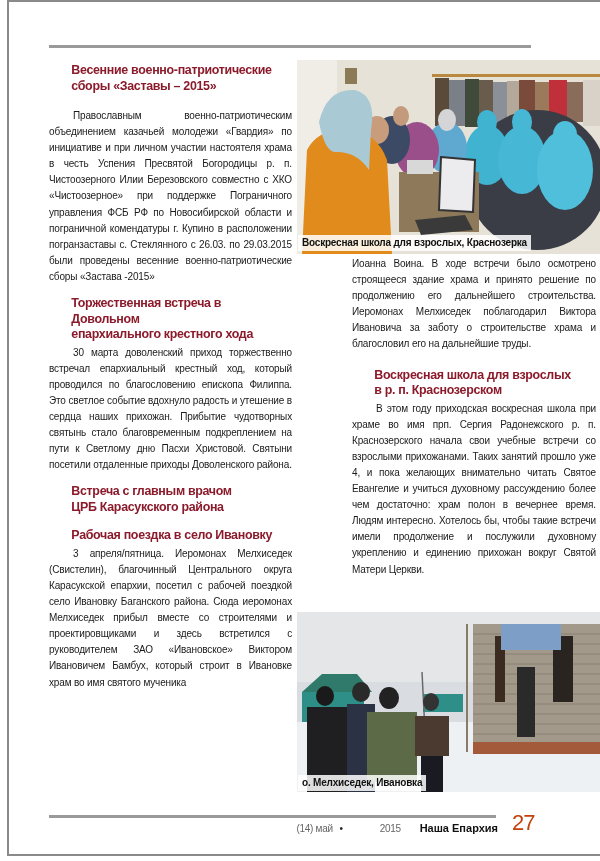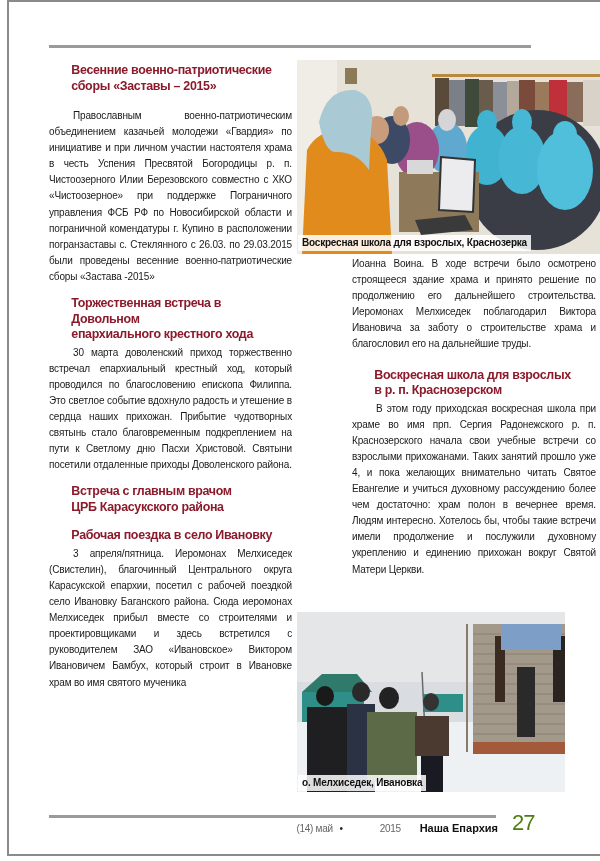--- a/index.html
+++ b/index.html
@@ -29,39 +29,39 @@
     text-indent: 24px; letter-spacing: -0.15px; hyphens: manual;
   }
   p.body.noindent { text-indent: 0; }
   .gap-a { height: 15px; }
   .gap-b { height: 10px; }
   .gap-c { height: 3px; }
   .photo {
     position: absolute; overflow: hidden;
   }
   .photo1 { left: 297px; top: 60px; width: 303px; height: 194px; background: #d9cdb8; }
-  .photo2 { left: 297px; top: 612px; width: 268px; height: 180px; background: #d6dde3; }
+  .photo2 { left: 297px; top: 612px; width: 303px; height: 180px; background: #d6dde3; }
   .caption {
     position: absolute; left: 1px; background: rgba(255,255,255,0.85);
     font-weight: bold; font-size: 10px; line-height: 14px; padding: 1px 4px;
     color: #111; letter-spacing: -0.2px;
   }
   .photo1 .caption { top: 175px; }
   .photo2 .caption { top: 163px; }
   .bottom-rule {
     position: absolute; left: 49px; top: 815px; width: 447px; height: 3px; background: #9a9a9a;
   }
   .footer {
     position: absolute; right: 102px; top: 822px; font-size: 10px; color: #555; white-space: nowrap;
   }
   .footer .issue { color: #666; letter-spacing: -0.3px; margin-left: 30px; }
   .footer .dot { margin: 0 4px; color: #222; }
   .footer .mag { color: #111; font-weight: bold; font-size: 11px; margin-left: 16px; }
   .page-number {
-    position: absolute; left: 512px; top: 810px; font-size: 22px; color: #4d7c0f; letter-spacing: -1px;
+    position: absolute; left: 512px; top: 810px; font-size: 22px; color: #c2410c; letter-spacing: -1px;
   }
 </style>
 </head>
 <body>
 
 <div class="frame"></div>
 <div class="top-rule"></div>
 
 <div class="col-left">
   <section>

